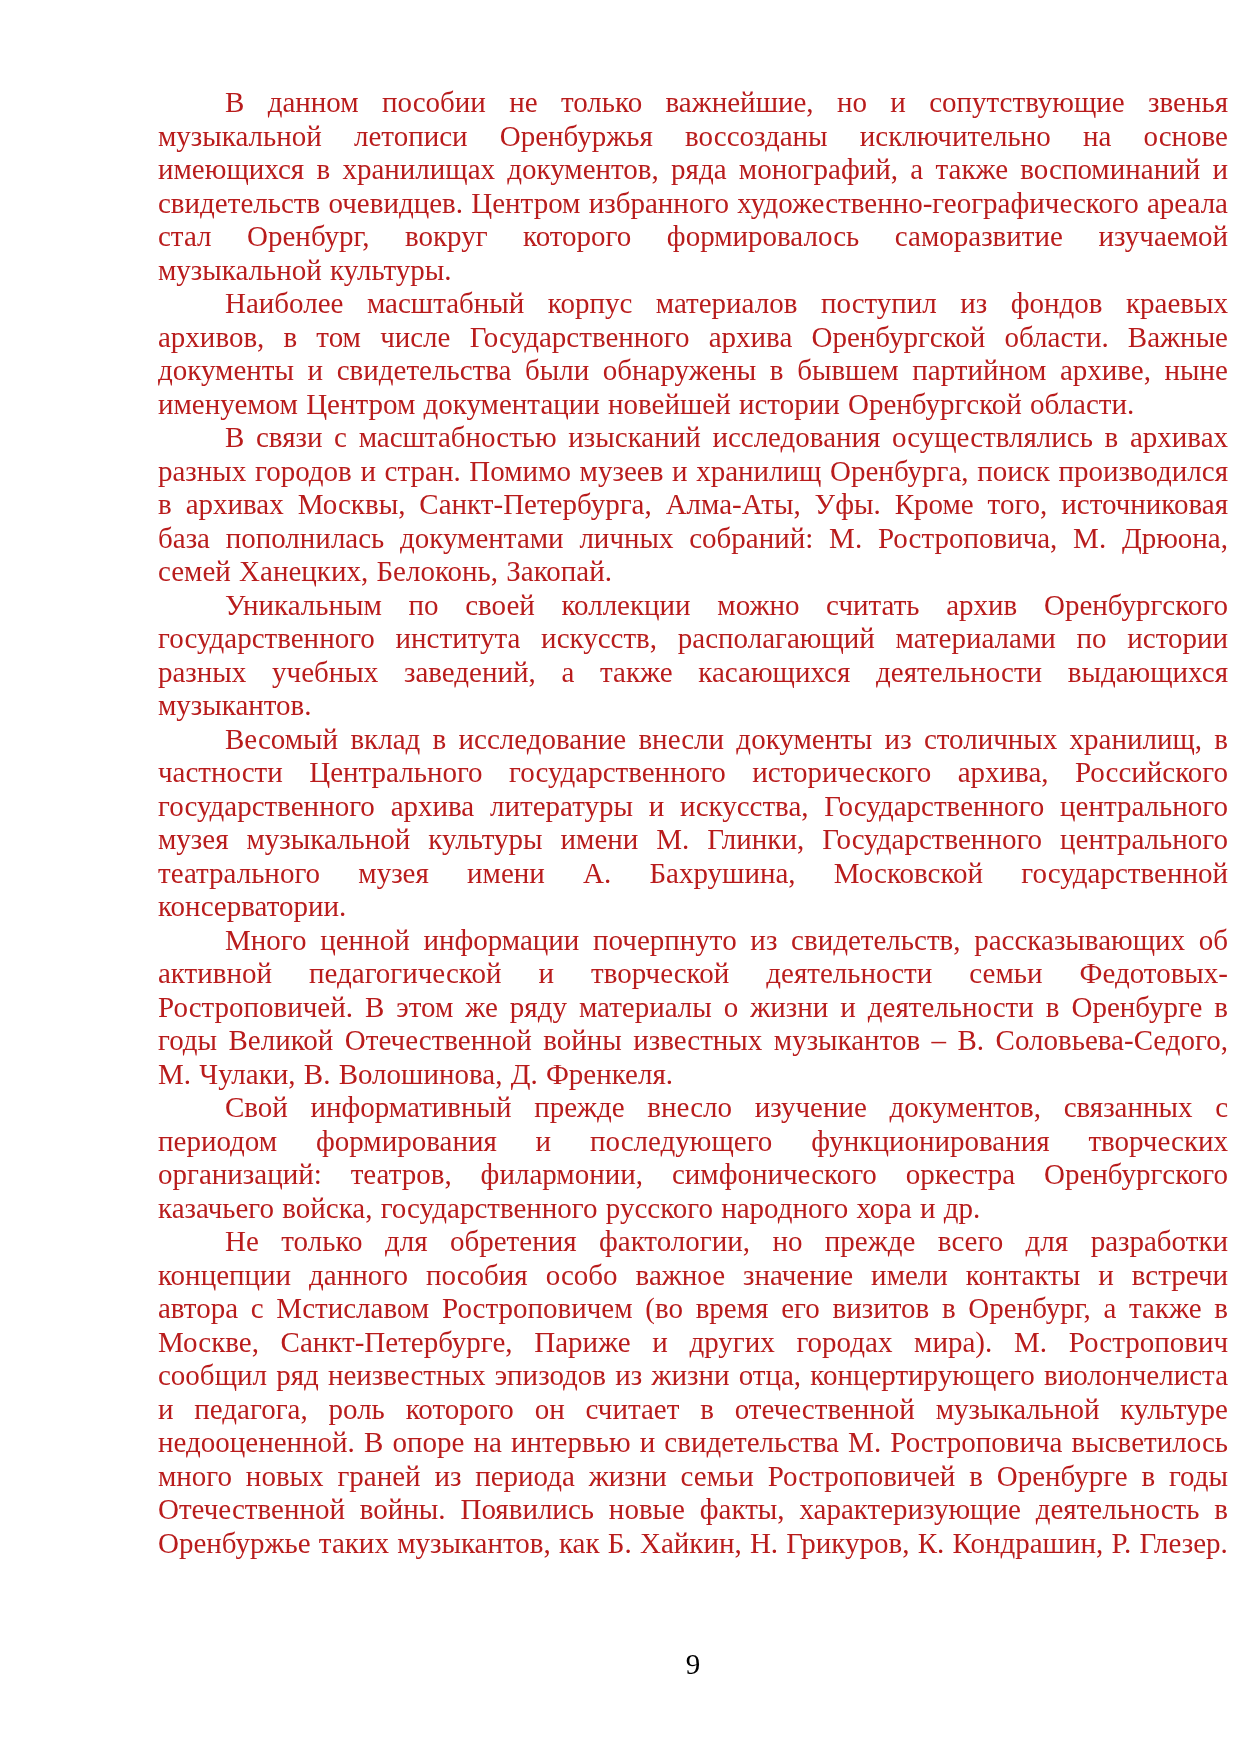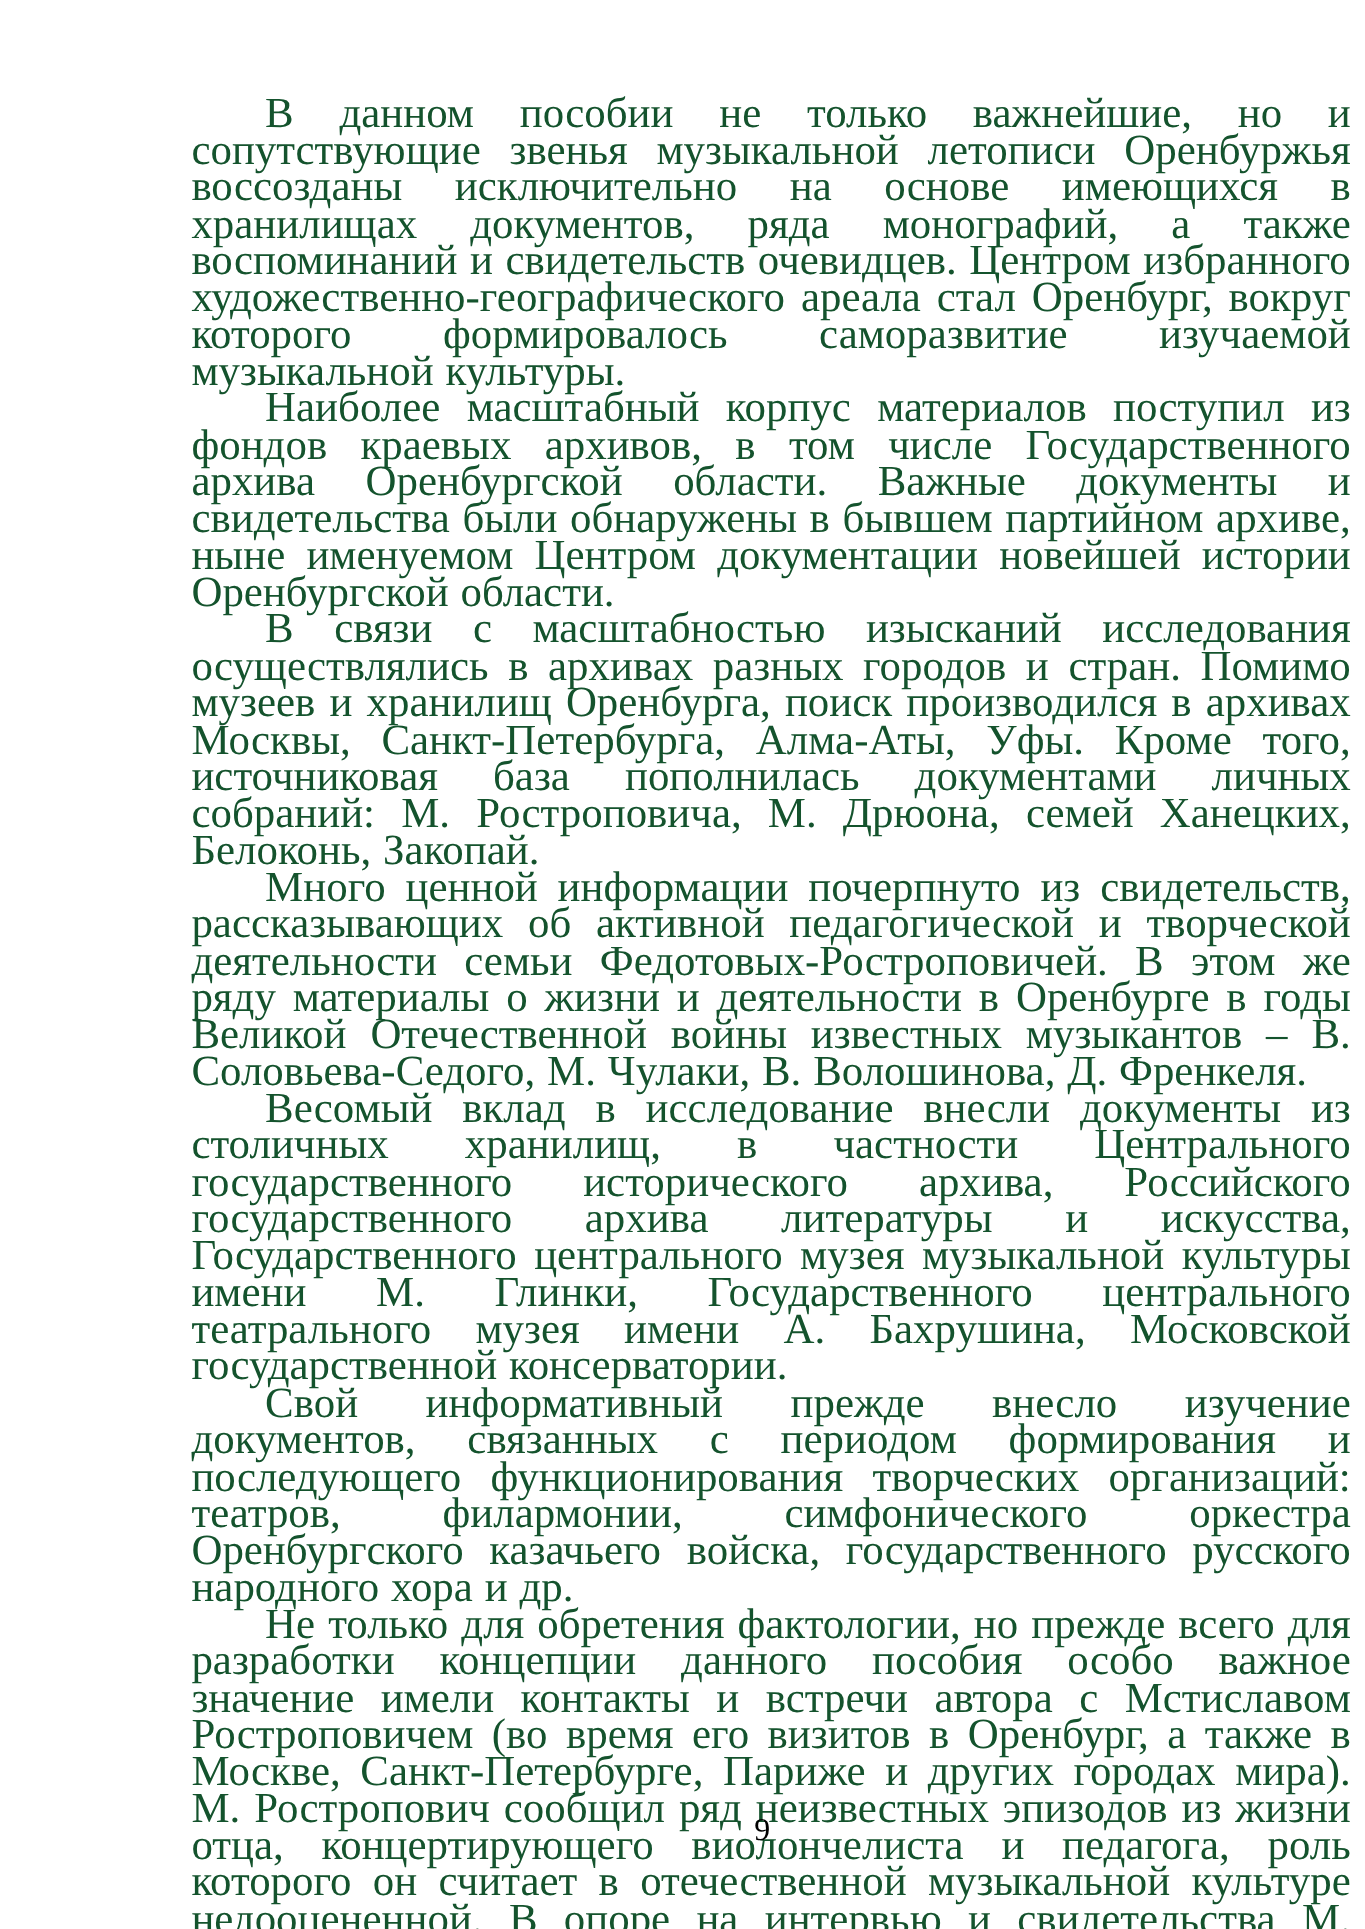--- a/index.html
+++ b/index.html
@@ -19,27 +19,26 @@
   }
 
   .text-block {
     position: absolute;
     left: 158px;
     top: 86px;
     width: 1070px;
   }
 
   .text-block p {
-    font-size: 39px;
+    font-size: 29px;
     line-height: 33.5px;
     text-align: justify;
     text-indent: 67px;
-    color: #14532d;
+    color: #b91c1c;
     word-spacing: 1px;
-    margin-left: 16px;
   }
 
   .page-number {
     position: absolute;
     left: 158px;
     top: 1648px;
     width: 1070px;
     text-align: center;
     font-size: 29px;
     line-height: 33px;
@@ -48,21 +47,22 @@
 </style>
 </head>
 <body>
 
 <div class="page">
 
   <div class="text-block">
     <p>В данном пособии не только важнейшие, но и сопутствующие звенья музыкальной летописи Оренбуржья воссозданы исключительно на основе имеющихся в хранилищах документов, ряда монографий, а также воспоминаний и свидетельств очевидцев. Центром избранного художественно-географического ареала стал Оренбург, вокруг которого формировалось саморазвитие изучаемой музыкальной культуры.</p>
     <p>Наиболее масштабный корпус материалов поступил из фондов краевых архивов, в том числе Государственного архива Оренбургской области. Важные документы и свидетельства были обнаружены в бывшем партийном архиве, ныне именуемом Центром документации новейшей истории Оренбургской области.</p>
     <p>В связи с масштабностью изысканий исследования осуществлялись в архивах разных городов и стран. Помимо музеев и хранилищ Оренбурга, поиск производился в архивах Москвы, Санкт-Петербурга, Алма-Аты, Уфы. Кроме того, источниковая база пополнилась документами личных собраний: М. Ростроповича, М. Дрюона, семей Ханецких, Белоконь, Закопай.</p>
+    <p>Уникальным по своей коллекции можно считать архив Оренбургского государственного института искусств, располагающий материалами по истории разных учебных заведений, а также касающихся деятельности выдающихся музыкантов.</p>
+    <p>Весомый вклад в исследование внесли документы из столичных хранилищ, в частности Центрального государственного исторического архива, Российского государственного архива литературы и искусства, Государственного центрального музея музыкальной культуры имени М. Глинки, Государственного центрального театрального музея имени А. Бахрушина, Московской государственной консерватории.</p>
     <p>Много ценной информации почерпнуто из свидетельств, рассказывающих об активной педагогической и творческой деятельности семьи Федотовых-Ростроповичей. В этом же ряду материалы о жизни и деятельности в Оренбурге в годы Великой Отечественной войны известных музыкантов – В. Соловьева-Седого, М. Чулаки, В. Волошинова, Д. Френкеля.</p>
-    <p>Весомый вклад в исследование внесли документы из столичных хранилищ, в частности Центрального государственного исторического архива, Российского государственного архива литературы и искусства, Государственного центрального музея музыкальной культуры имени М. Глинки, Государственного центрального театрального музея имени А. Бахрушина, Московской государственной консерватории.</p>
     <p>Свой информативный прежде внесло изучение документов, связанных с периодом формирования и последующего функционирования творческих организаций: театров, филармонии, симфонического оркестра Оренбургского казачьего войска, государственного русского народного хора и др.</p>
     <p>Не только для обретения фактологии, но прежде всего для разработки концепции данного пособия особо важное значение имели контакты и встречи автора с Мстиславом Ростроповичем (во время его визитов в Оренбург, а также в Москве, Санкт-Петербурге, Париже и других городах мира). М. Ростропович сообщил ряд неизвестных эпизодов из жизни отца, концертирующего виолончелиста и педагога, роль которого он считает в отечественной музыкальной культуре недооцененной. В опоре на интервью и свидетельства М. Ростроповича высветилось много новых граней из периода жизни семьи Ростроповичей в Оренбурге в годы Отечественной войны. Появились новые факты, характеризующие деятельность в Оренбуржье таких музыкантов, как Б. Хайкин, Н. Грикуров, К. Кондрашин, Р. Глезер.</p>
   </div>
 
   <div class="page-number">9</div>
 
 </div>
 
 </body></html>

